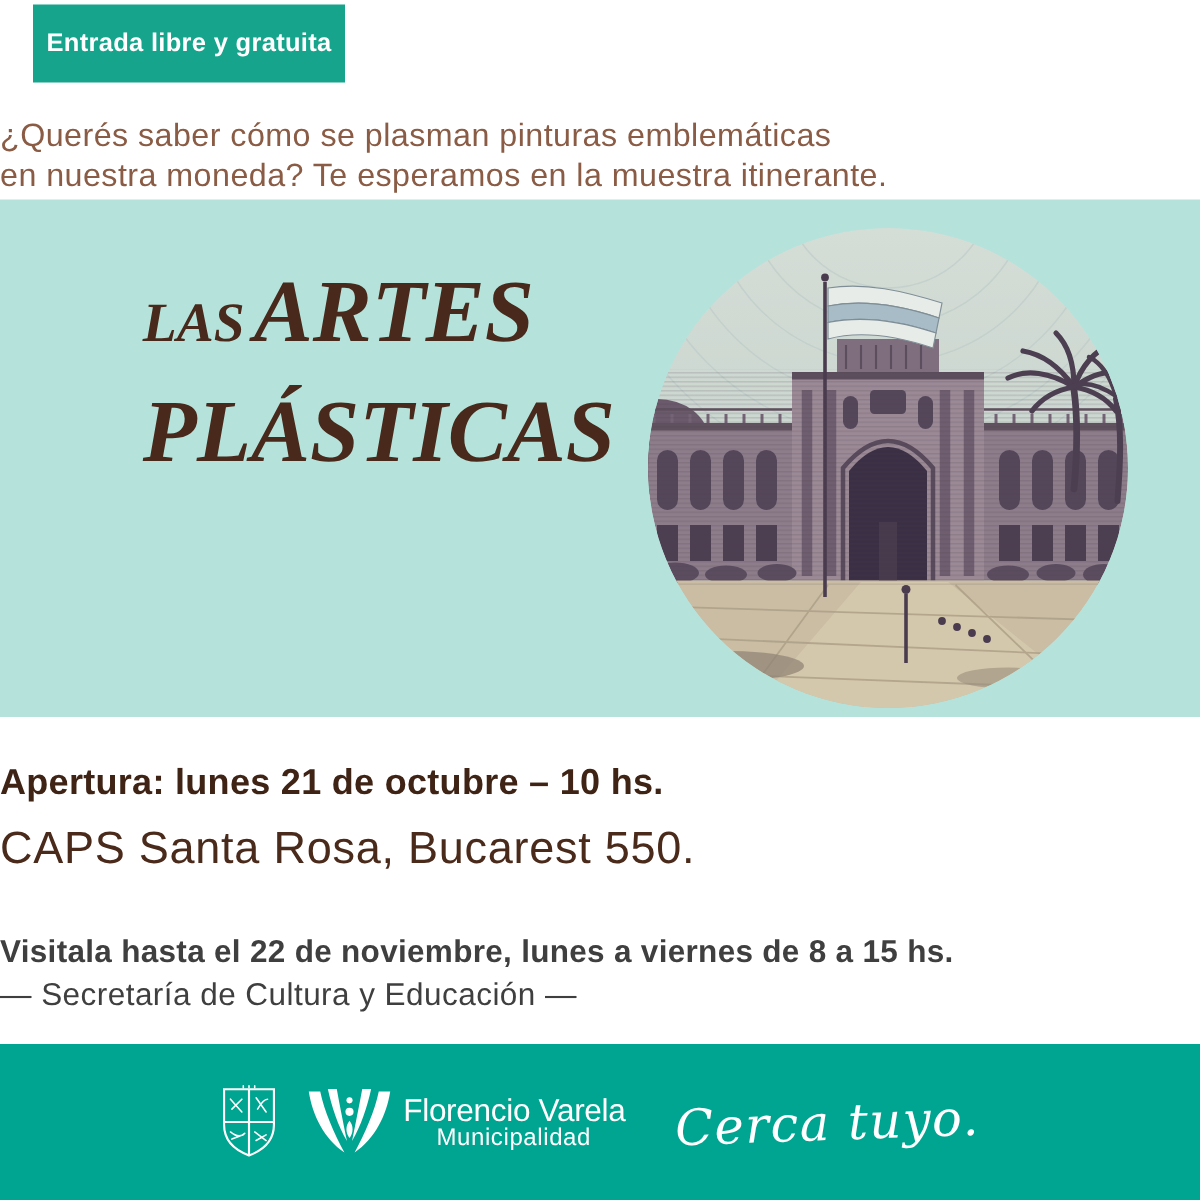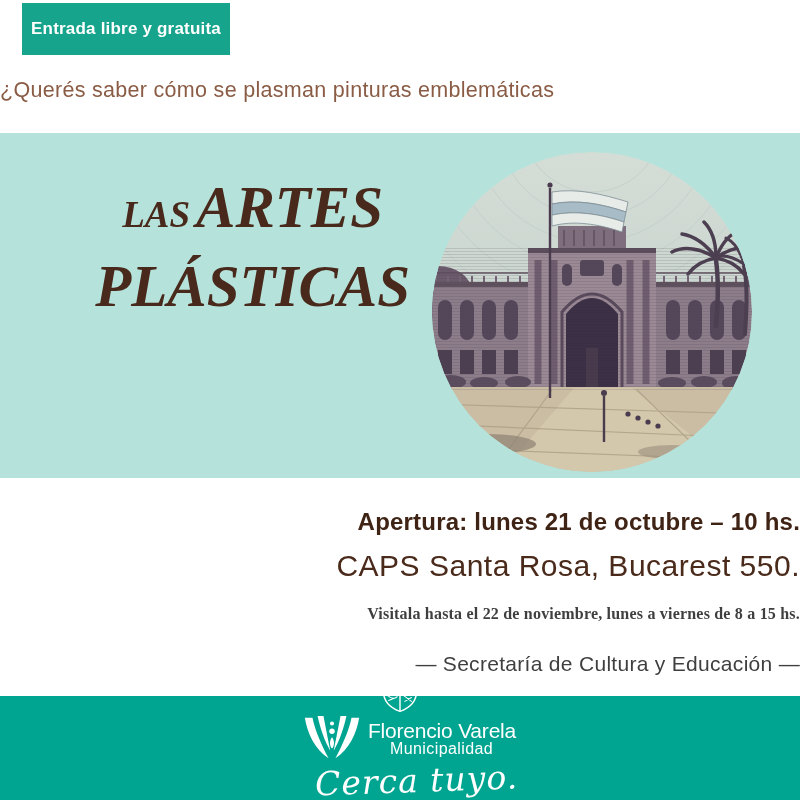--- a/index.html
+++ b/index.html
@@ -24,40 +24,40 @@
   }
   .intro{
     position:absolute;top:77px;left:0;right:0;text-align:left;
     font-size:21.5px;line-height:27px;color:var(--intro_brown);letter-spacing:0.3px;
   }
   .banner{
     position:absolute;top:133px;left:0;width:800px;height:345px;
     background:var(--banner_mint);
   }
   .title{
-    position:absolute;top:42px;right:390px;text-align:center;
+    position:absolute;top:42px;right:390px;text-align:left;
     color:var(--title_brown);
     font-family:"Liberation Serif", serif;font-weight:bold;font-style:italic;
   }
   .tline{line-height:64px;white-space:nowrap;}
   .title .big{font-size:59px;}
   .title .small{font-size:37px;margin-right:6px;}
   .coin{
     position:absolute;left:432px;top:19px;width:320px;height:320px;
     border-radius:50%;overflow:hidden;
   }
-  .centered{position:absolute;left:0;width:100%;text-align:right;}
+  .centered{position:absolute;left:0;width:100%;text-align:left;}
   .opening{top:508px;font-size:24px;font-weight:bold;color:var(--detail_brown);letter-spacing:0.2px;}
   .venue{top:549px;font-size:30px;color:var(--detail_brown2);letter-spacing:0.5px;}
-  .duration{top:605px;font-size:16px;font-weight:bold;color:var(--text_dark);letter-spacing:0.2px;font-family:Liberation Serif, serif;}
+  .duration{top:623px;font-size:21px;font-weight:bold;color:var(--text_dark);letter-spacing:0.2px;}
   .organizer{top:652px;font-size:21px;color:var(--text_dark);letter-spacing:0.3px;}
   .footer{
     position:absolute;top:696px;left:0;width:800px;height:104px;
     background:var(--footer_teal);
-    display:flex;align-items:center;justify-content:flex-end;flex-direction:column;
+    display:flex;align-items:center;justify-content:center;
   }
   .crest{width:38px;height:52px;flex:0 0 auto;}
   .fvlogo{display:flex;align-items:center;margin-left:20px;}
   .fvmark{width:56px;height:46px;margin-right:8px;}
   .fvtext{color:#fff;text-align:right;}
   .fvname{font-size:21px;line-height:22px;letter-spacing:-0.2px;}
   .fvsub{font-size:16px;line-height:14px;margin-right:23px;letter-spacing:0.4px;}
   .slogan{
     color:#fff;margin-left:33px;
     font-family:"DejaVu Serif", serif;font-style:italic;
@@ -66,20 +66,21 @@
 </style>
 </head>
 <body>
 
 <div class="poster">
 
   <div class="badge">Entrada libre y gratuita</div>
 
   <div class="intro">
     <div>¿Querés saber cómo se plasman pinturas emblemáticas</div>
+    <div>en nuestra moneda? Te esperamos en la muestra itinerante.</div>
   </div>
 
   <div class="banner">
 
     <div class="title">
       <div class="tline"><span class="small">LAS</span><span class="big">ARTES</span></div>
       <div class="tline"><span class="big">PLÁSTICAS</span></div>
     </div>
 
     <div class="coin">

